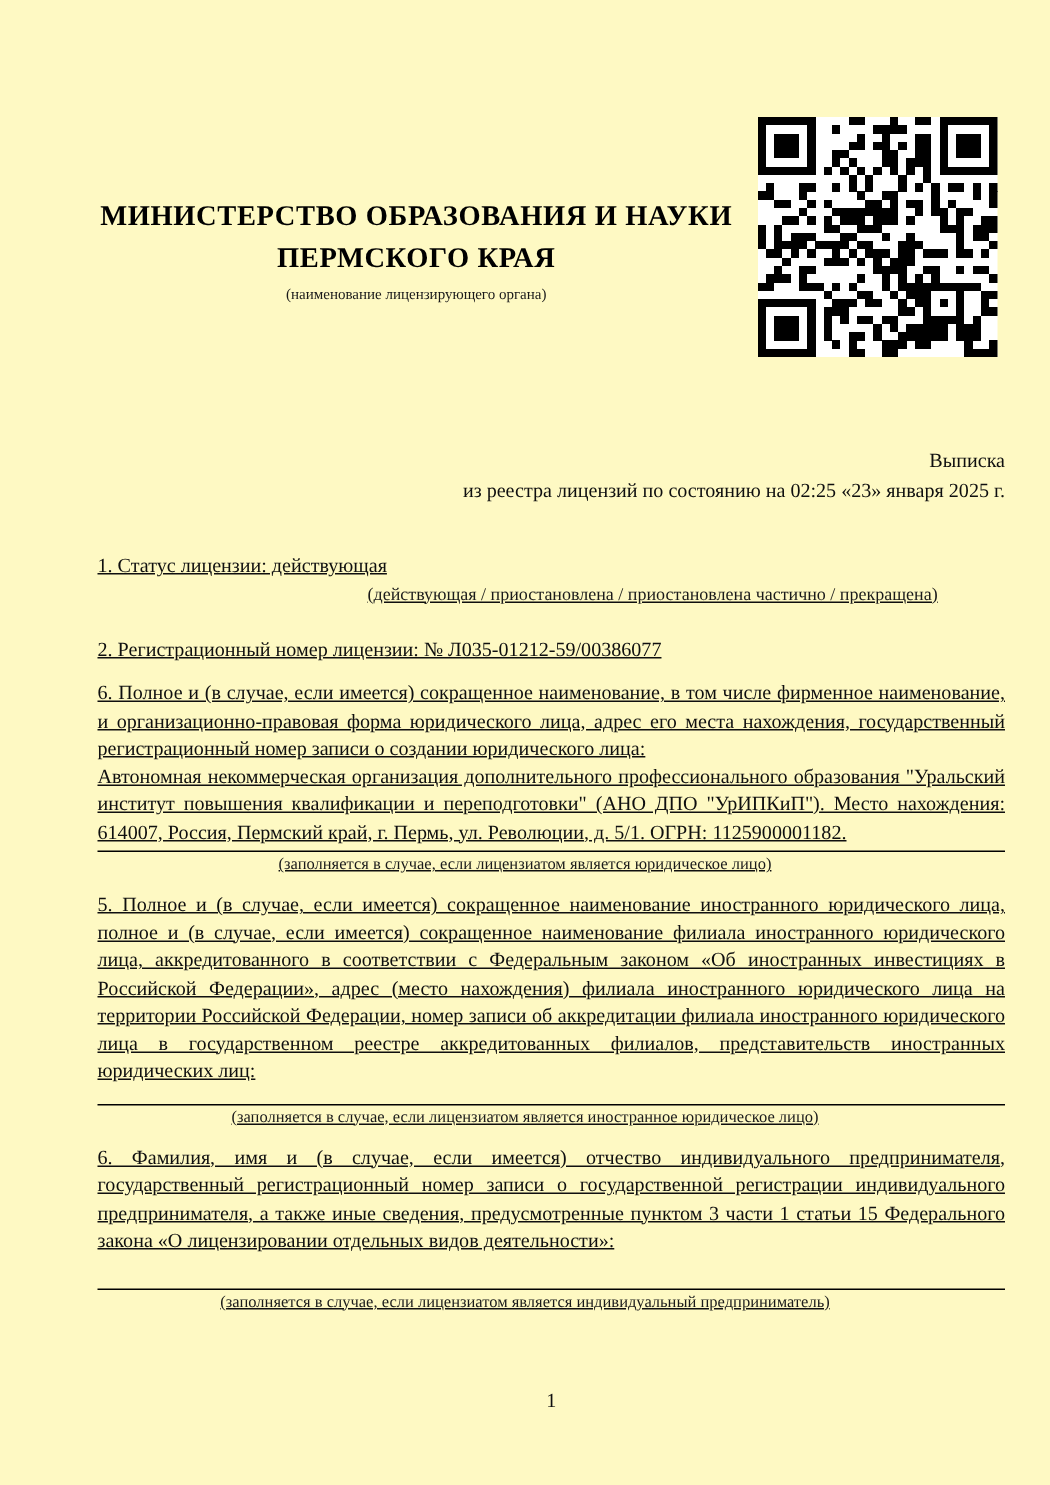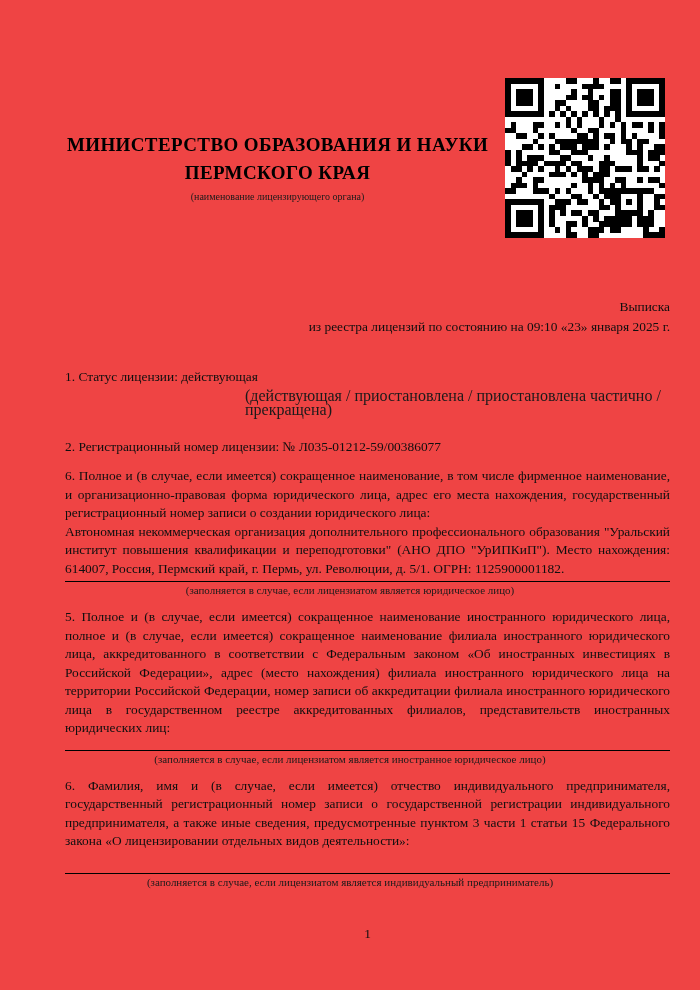--- a/index.html
+++ b/index.html
@@ -1,21 +1,21 @@
 <!DOCTYPE html>
 <html lang="ru"><head>
 <meta charset="utf-8">
 <style>
   html,body{margin:0;padding:0;}
   body{
     width:700px;height:990px;background:#ffffff;position:relative;
     font-family:"Liberation Serif","DejaVu Serif",serif;color:#121212;
     overflow:hidden;
   }
-  .page{position:absolute;inset:0;background:#ef4444;}
+  .page{position:absolute;inset:0;background:#fef9c3;}
 
   
   .ministry{
     position:absolute;left:65px;top:131px;width:425px;text-align:center;
   }
   .ministry .name{
     font-weight:bold;font-size:19px;line-height:28px;letter-spacing:.4px;color:#000;
   }
   .ministry .m-note{
     font-size:10px;line-height:14px;margin-top:3px;color:#1a1a1a;
@@ -25,29 +25,29 @@
 
   
   .doc-title{
     position:absolute;left:65px;top:297px;width:605px;text-align:right;
     font-size:13.4px;line-height:20px;color:#0f0f0f;
   }
 
   
   .content{
     position:absolute;left:65px;top:368px;width:605px;
-    font-size:13.4px;line-height:18.5px;color:#0f0f0f;
+    font-size:13.4px;line-height:18.5px;color:#0f0f0f;text-decoration:underline;
   }
   .para{text-align:justify;text-align-last:left;}
   .fill-note{
     font-size:11px;line-height:14px;text-align:center;margin-right:35px;margin-top:1px;
     color:#1a1a1a;
   }
   .status-note{
-    font-size:16px;line-height:14px;margin-top:2px;padding-left:180px;color:#1a1a1a;
+    font-size:12px;line-height:14px;margin-top:2px;padding-left:180px;color:#1a1a1a;
   }
   .rule{border:0;border-top:1.6px solid #000;margin:0;height:0;}
   .rule.after-text{margin-top:3px;}
   .mt-i2{margin-top:21px;}
   .mt-i3{margin-top:14px;}
   .mt-i4{margin-top:11px;}
   .mt-i5{margin-top:11px;}
   .mt-i6{margin-top:11px;}
   .rule-blank5{margin-top:12px;}
   .rule-blank6{margin-top:22px;}
@@ -465,21 +465,21 @@
         <rect x="82.76" y="154.48" width="5.57" height="5.57" fill="#000"></rect>
         <rect x="88.28" y="154.48" width="5.57" height="5.57" fill="#000"></rect>
         <rect x="137.93" y="154.48" width="5.57" height="5.57" fill="#000"></rect>
         <rect x="143.45" y="154.48" width="5.57" height="5.57" fill="#000"></rect>
         <rect x="148.97" y="154.48" width="5.57" height="5.57" fill="#000"></rect>
         <rect x="154.48" y="154.48" width="5.57" height="5.57" fill="#000"></rect>
       </svg></div>
 
   <div class="doc-title">
     <div>Выписка</div>
-    <div>из реестра лицензий по состоянию на 09:10 «23» января 2025 г.</div>
+    <div>из реестра лицензий по состоянию на 02:25 «23» января 2025 г.</div>
   </div>
 
   <div class="content">
 
     <div>1. Статус лицензии: действующая</div>
     <div class="status-note">(действующая / приостановлена / приостановлена частично / прекращена)</div>
 
     <div class="mt-i2">2. Регистрационный номер лицензии: № Л035-01212-59/00386077</div>
 
 

